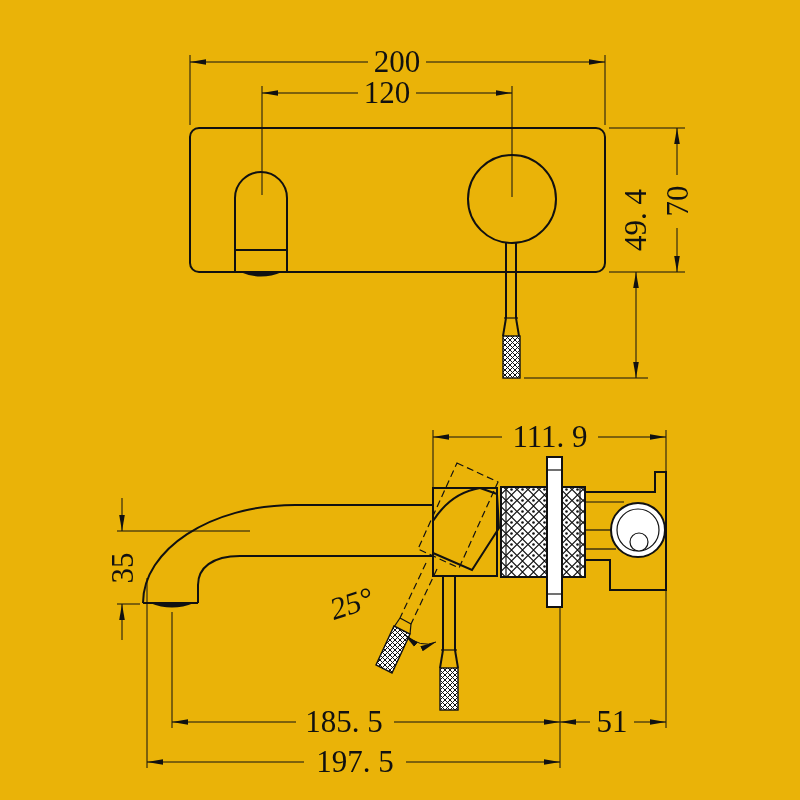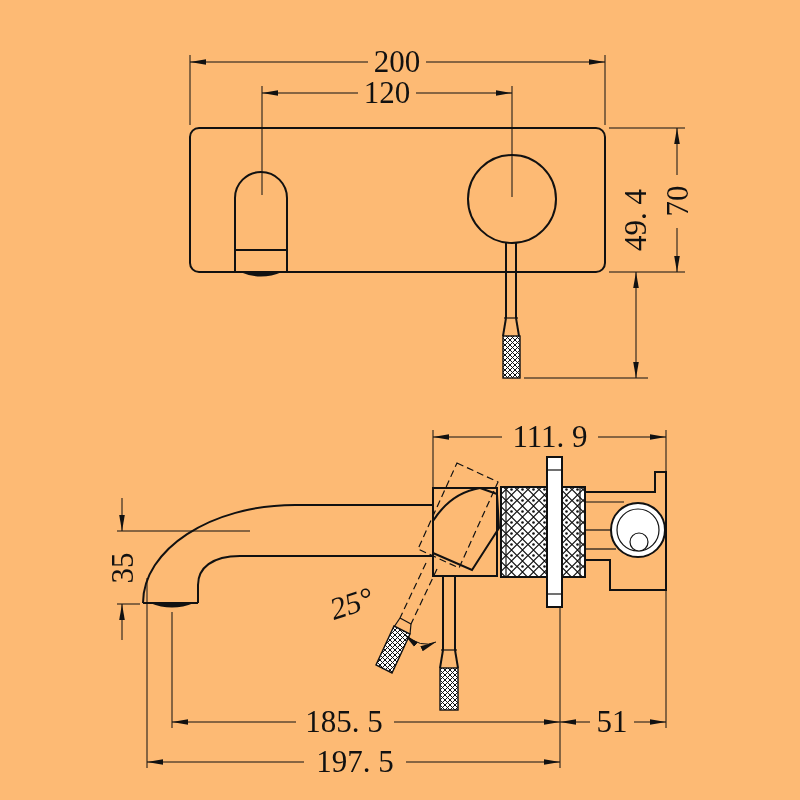--- a/index.html
+++ b/index.html
@@ -1,16 +1,16 @@
 <!DOCTYPE html>
 <html><head>
 <meta charset="utf-8">
 <style>
   html,body{margin:0;padding:0;background:#ffffff;}
-  .frame{width:800px;height:800px;background:#fdba74;position:relative;overflow:hidden;}
+  .frame{width:800px;height:800px;background:#eab308;position:relative;overflow:hidden;}
   svg{display:block;}
   .obj{fill:none;stroke:#111;stroke-width:2;stroke-linecap:butt;stroke-linejoin:miter;}
   .obj-thin{fill:none;stroke:#111;stroke-width:1.2;}
   .dim{fill:none;stroke:#111;stroke-width:1;}
   .dash{stroke-dasharray:7 4;}
   .solidfill{fill:#111;stroke:none;}
   text{font-family:"Liberation Serif","DejaVu Serif",serif;font-size:31px;fill:#111;}
   .angle-label{font-style:italic;}
 </style>
 </head>

